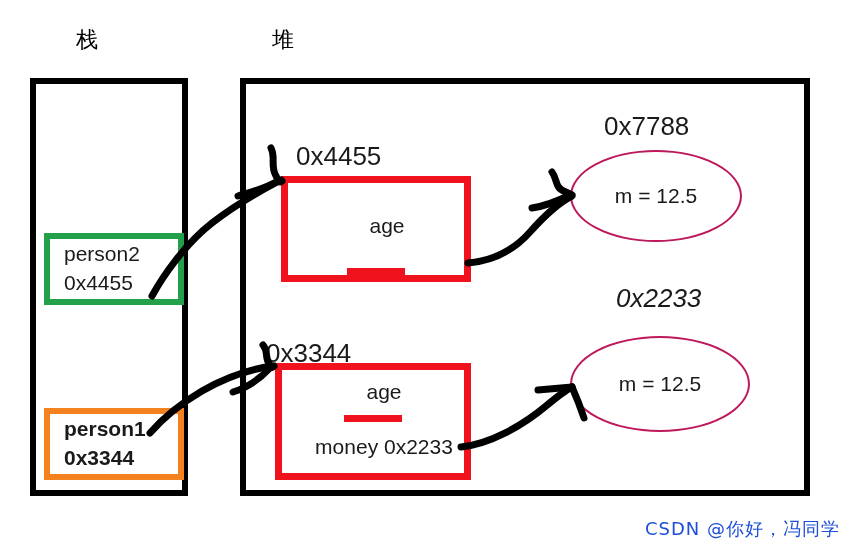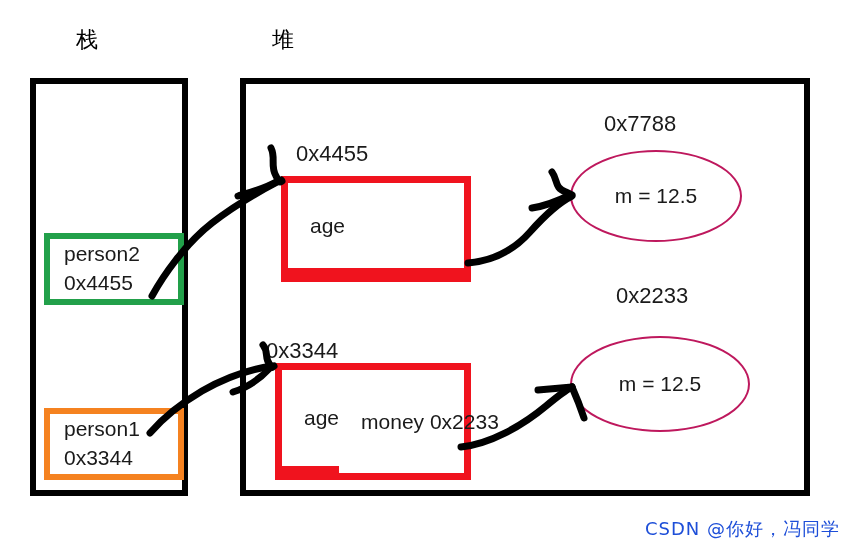--- a/index.html
+++ b/index.html
@@ -49,38 +49,40 @@
     line-height: 1.38;
     white-space: nowrap;
     font-family: "Liberation Sans", "DejaVu Sans", sans-serif;
   }
   .struct-box {
     position: absolute;
     box-sizing: border-box;
     border: 7px solid #f0131e;
     background: #ffffff;
     display: flex;
+    flex-direction: column;
+    align-items: center;
   }
   .struct-row {
     flex: 1 1 50%;
     display: flex;
     align-items: center;
     padding-left: 22px;
     font-size: 21px;
     color: #1a1a1a;
     white-space: nowrap;
     box-sizing: border-box;
     font-family: "Liberation Sans", "DejaVu Sans", sans-serif;
   }
   .struct-row.top {
     border-bottom: 7px solid #f0131e;
   }
   .addr-label {
     position: absolute;
-    font-size: 22px;
+    font-size: 26px;
     color: #1a1a1a;
     white-space: nowrap;
     line-height: 1;
     font-family: "Liberation Sans", "DejaVu Sans", sans-serif;
   }
   .oval {
     position: absolute;
     box-sizing: border-box;
     border: 2px solid #be185d;
     border-radius: 50%;
@@ -120,21 +122,21 @@
 
   <div class="region-box" style="left:30px; top:78px; width:158px; height:418px;"></div>
 
   <div class="region-box" style="left:240px; top:78px; width:570px; height:418px;"></div>
 
   <div class="var-box green" style="left:44px; top:233px; width:140px; height:72px;">
     <span class="var-line">person2</span>
     <span class="var-line">0x4455</span>
   </div>
 
-  <div class="var-box orange" style="left:44px; top:408px; width:140px; height:72px;">
+  <div class="var-box orange" style="left:44px; top:408px; width:140px; height:72px;font-weight:bold;">
     <span class="var-line">person1</span>
     <span class="var-line">0x3344</span>
   </div>
 
   <div class="addr-label" style="left:296px; top:143px;">0x4455</div>
 
   <div class="struct-box" style="left:281px; top:176px; width:190px; height:106px;">
     <div class="struct-row top">age</div>
   </div>
 
@@ -144,21 +146,21 @@
     <div class="struct-row top">age</div>
     <div class="struct-row">money 0x2233</div>
   </div>
 
   <div class="addr-label" style="left:604px; top:113px;">0x7788</div>
 
   <div class="oval" style="left:570px; top:150px; width:172px; height:92px;">
     <span>m = 12.5</span>
   </div>
 
-  <div class="addr-label" style="left:616px; top:285px;">0x2233</div>
+  <div class="addr-label" style="left:616px; top:285px;font-style:italic;">0x2233</div>
 
   <div class="oval" style="left:570px; top:336px; width:180px; height:96px;">
     <span>m = 12.5</span>
   </div>
 
   <svg id="arrows" viewBox="0 0 849 546">
 
     <g>
       <path d="M152,296 C163,276 185,244 212,223 C240,201 264,189 281,180" fill="none" stroke="#000000" stroke-width="7" stroke-linecap="round"></path>
       <path d="M238,196 C252,192 264,189 278,181" fill="none" stroke="#000000" stroke-width="7" stroke-linecap="round"></path>

